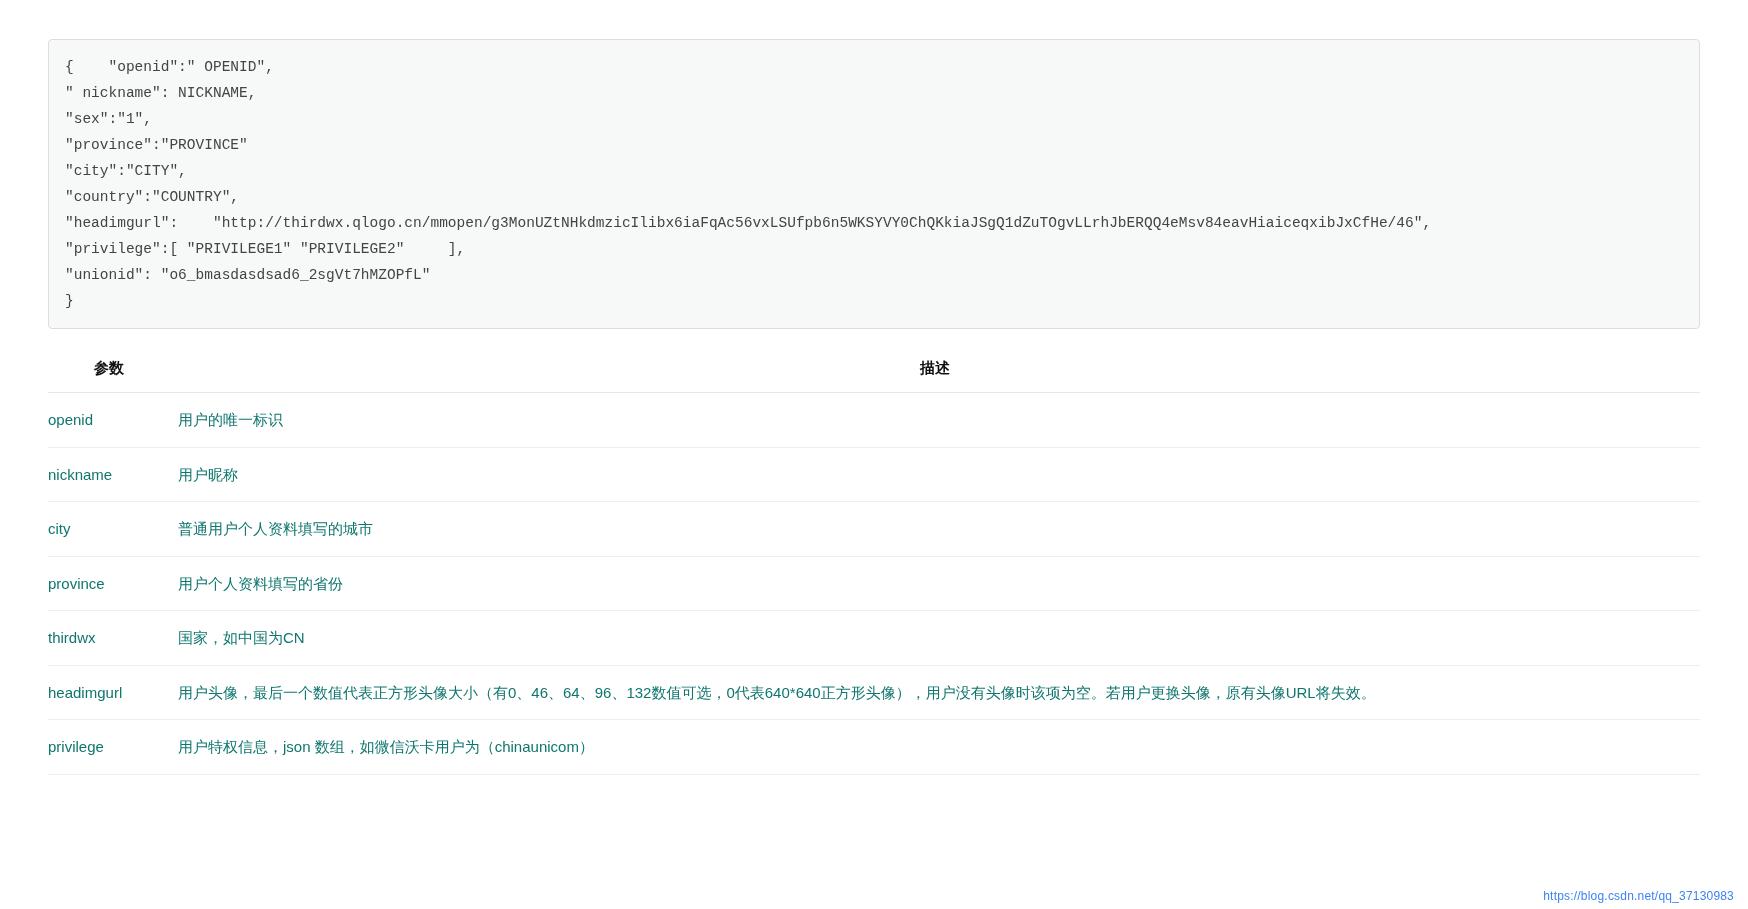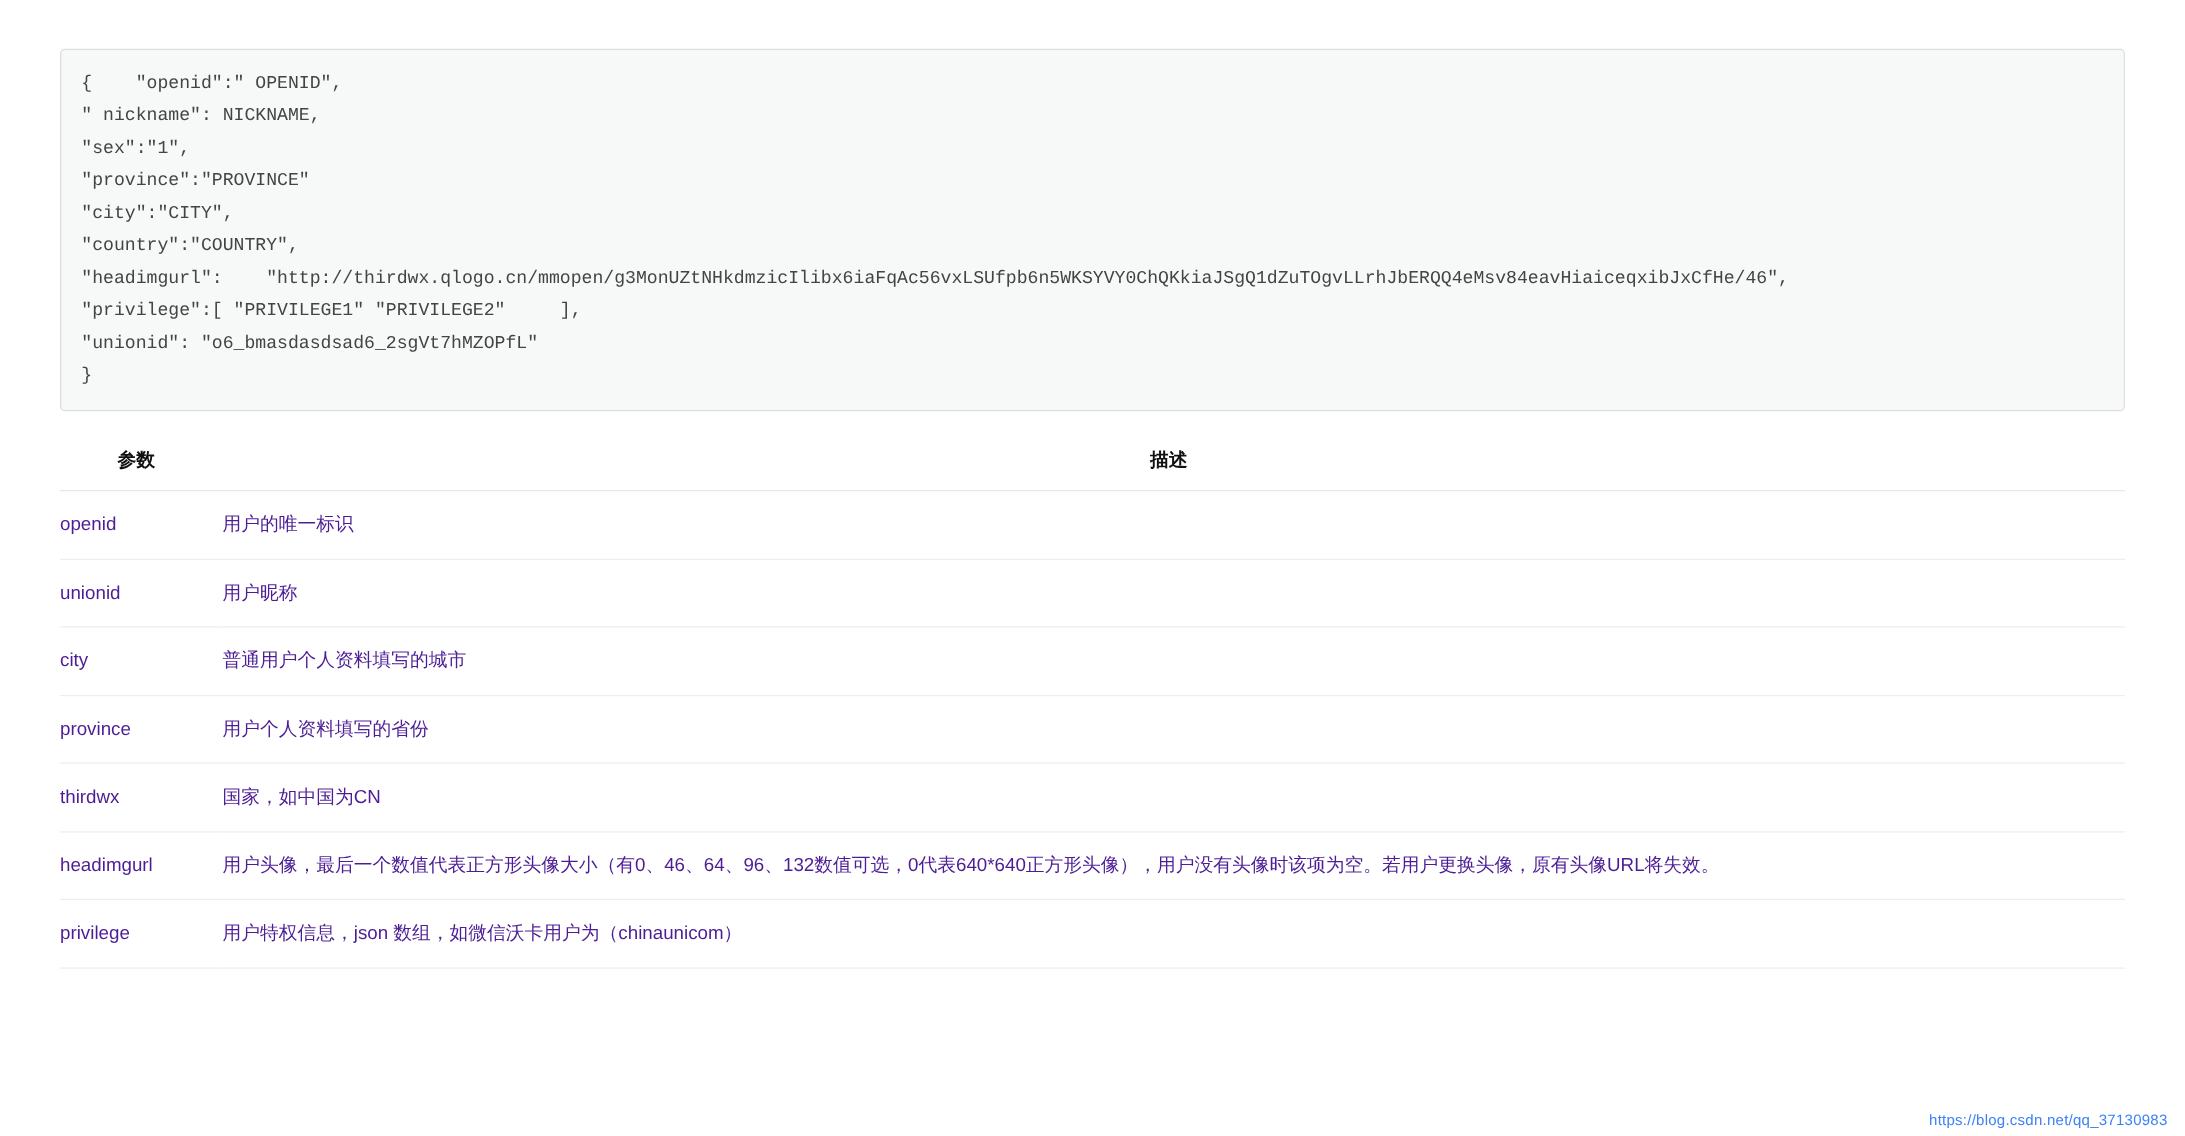--- a/index.html
+++ b/index.html
@@ -34,21 +34,21 @@
   }
   table.param-table th {
     text-align: center;
     font-weight: 700;
     padding: 14px 8px 14px 0;
     color: #111;
     border-bottom: 1px solid #e7e7e7;
   }
   table.param-table td {
     padding: 14px 8px 14px 0;
-    color: #4c1d95;
+    color: #0f766e;
     border-bottom: 1px solid #eeeeee;
     vertical-align: top;
     line-height: 1.7;
   }
   table.param-table td.param-name {
     width: 130px;
     white-space: nowrap;
   }
   .watermark {
     position: fixed;
@@ -82,21 +82,21 @@
         <th>参数</th>
         <th>描述</th>
       </tr>
     </thead>
     <tbody>
       <tr>
         <td class="param-name">openid</td>
         <td>用户的唯一标识</td>
       </tr>
       <tr>
-        <td class="param-name">unionid</td>
+        <td class="param-name">nickname</td>
         <td>用户昵称</td>
       </tr>
       <tr>
         <td class="param-name">city</td>
         <td>普通用户个人资料填写的城市</td>
       </tr>
       <tr>
         <td class="param-name">province</td>
         <td>用户个人资料填写的省份</td>
       </tr>

